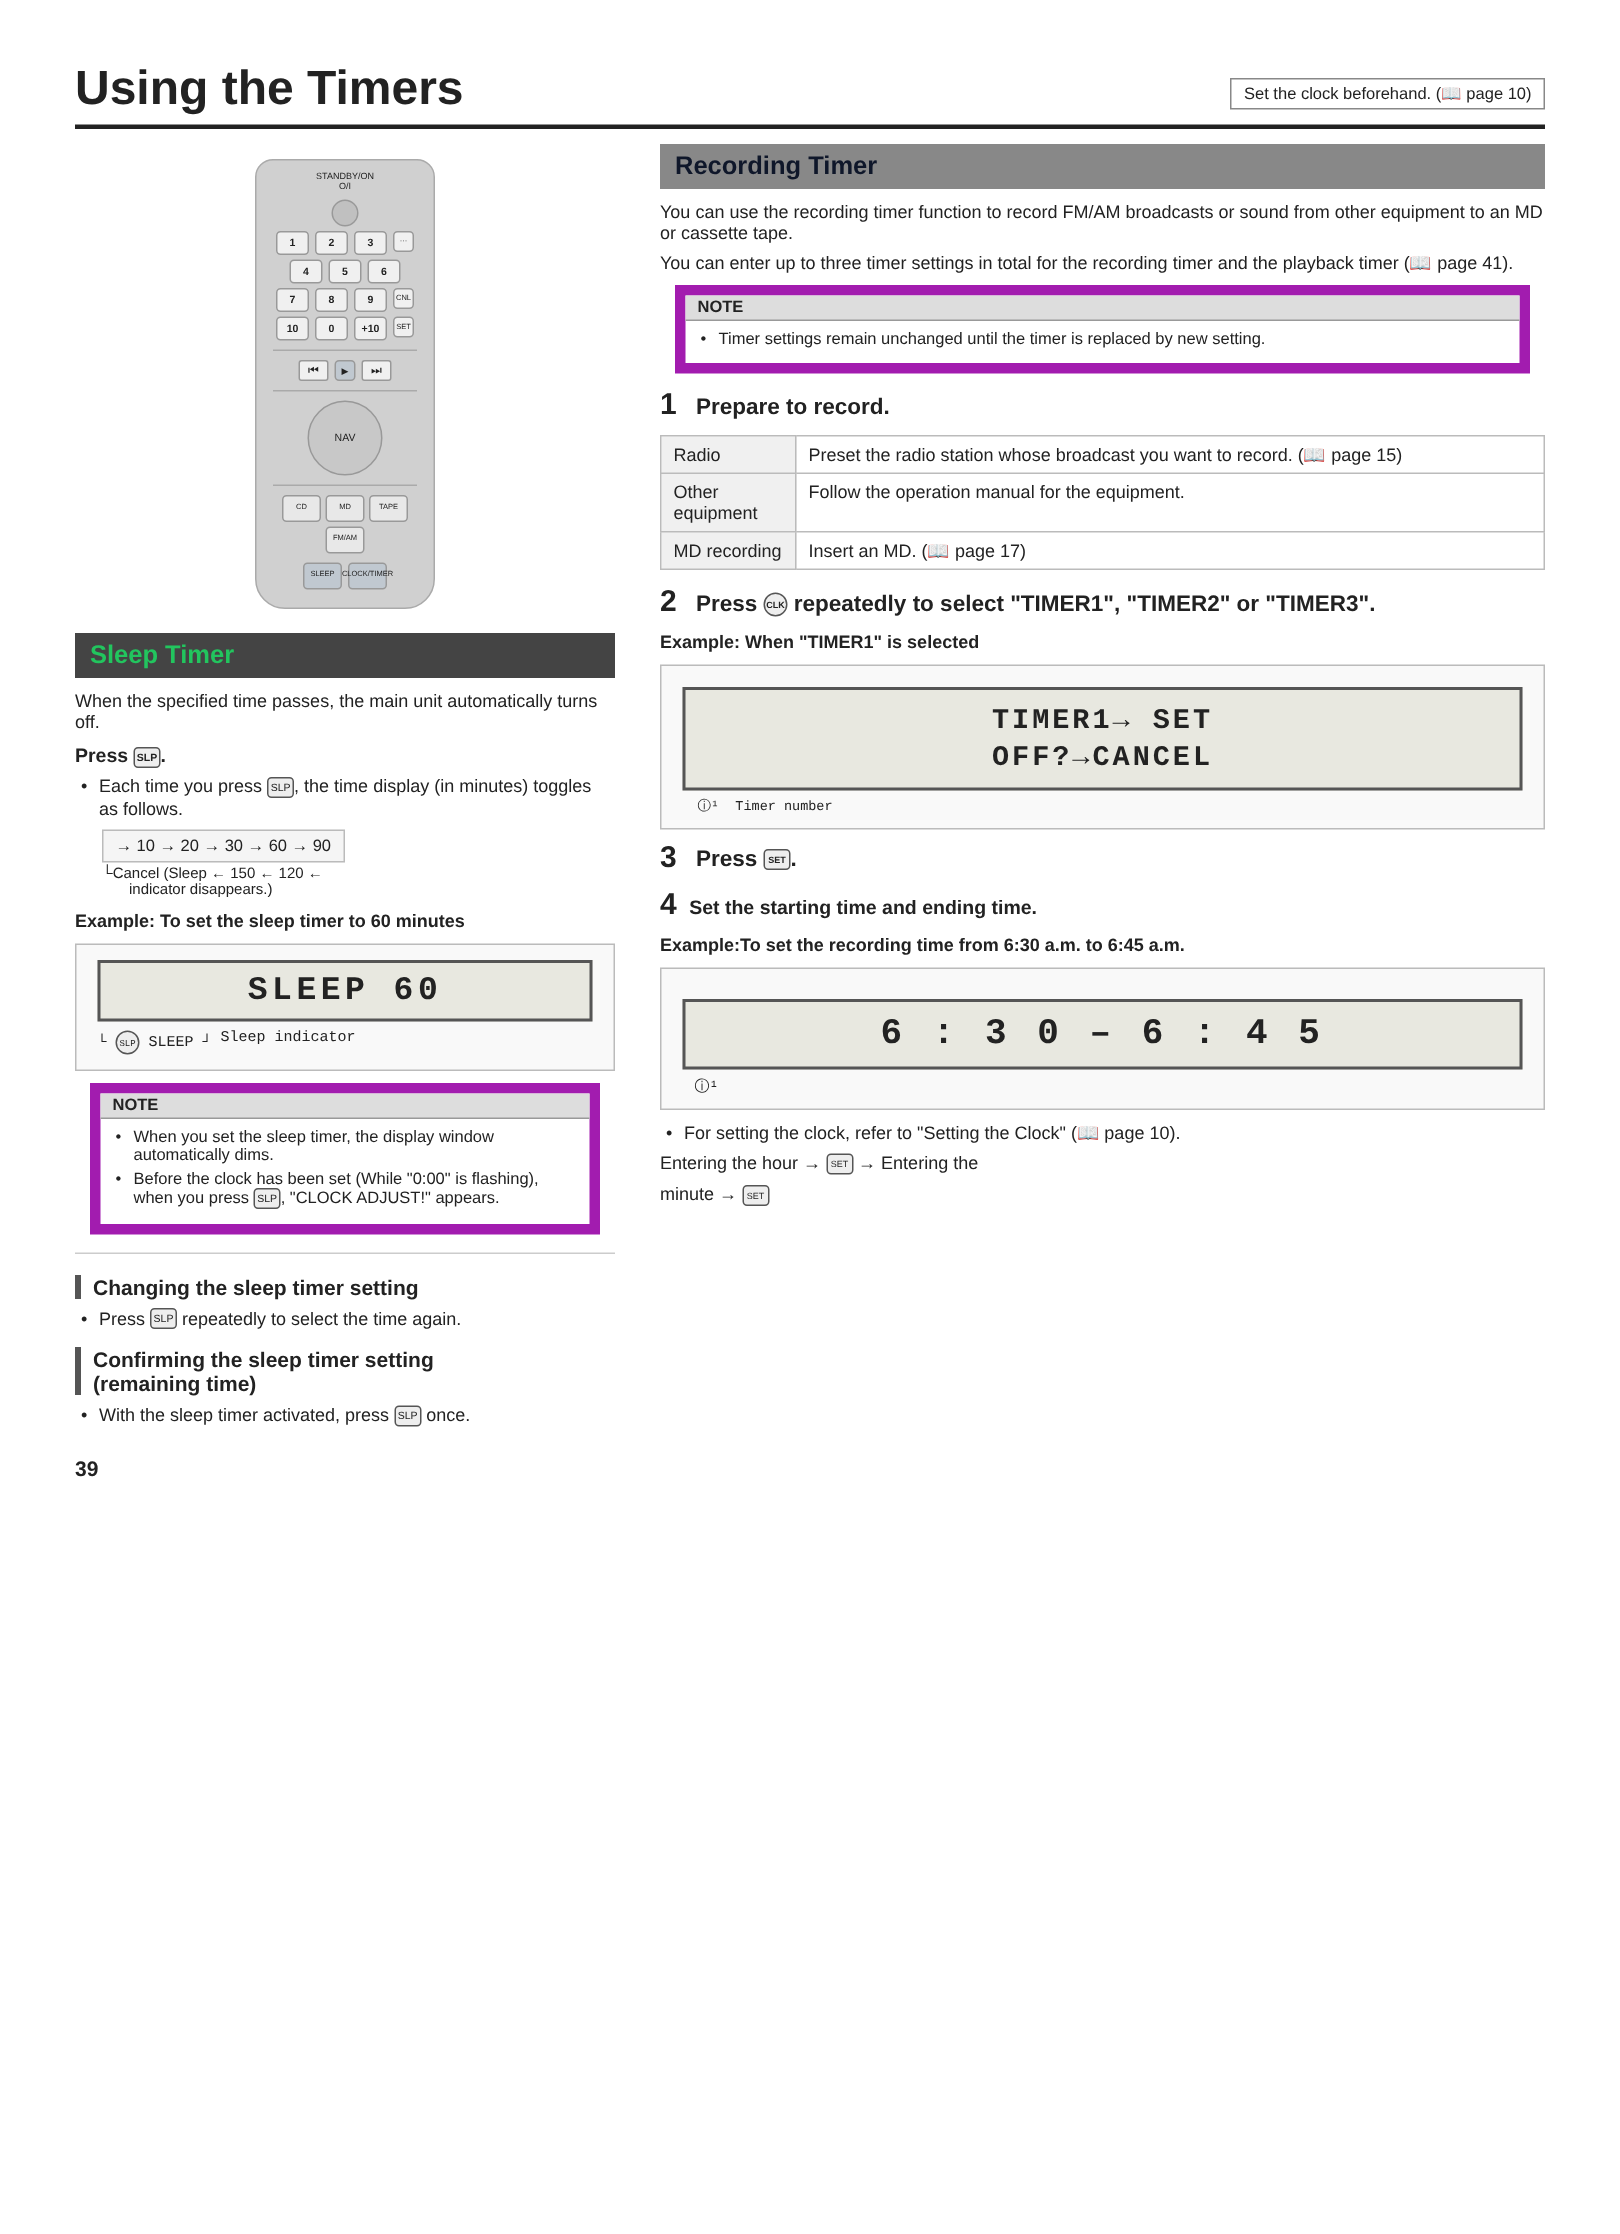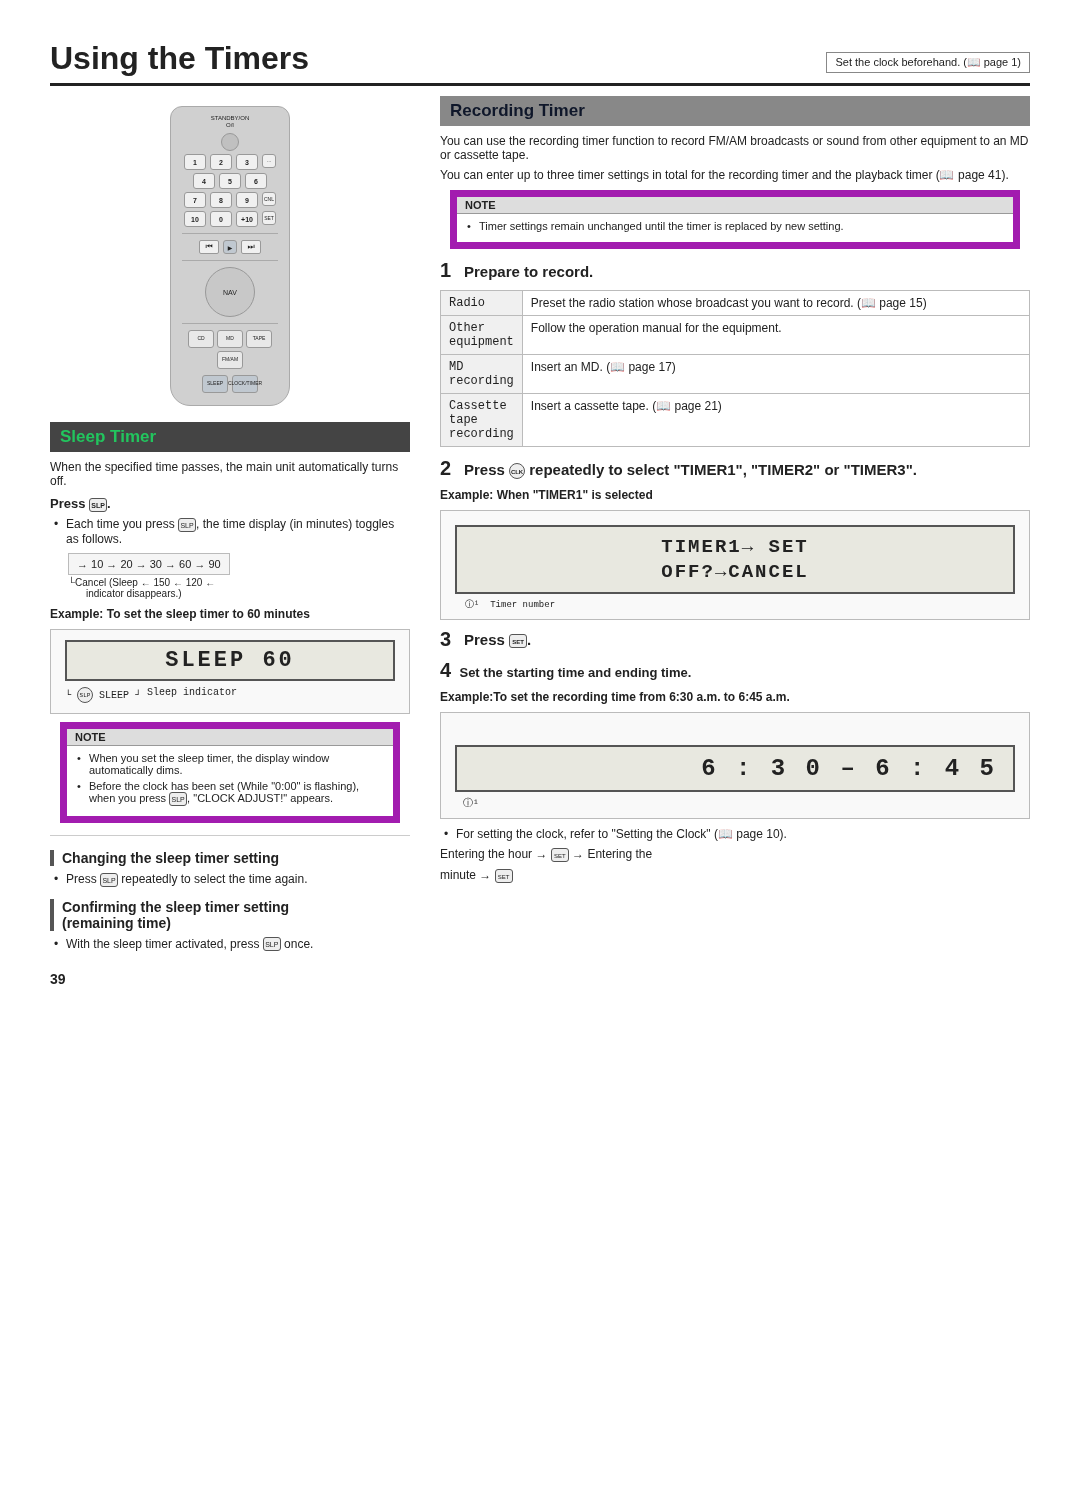--- a/index.html
+++ b/index.html
@@ -221,25 +221,25 @@
       line-height: 1.3;
     }
     .timer-number-label {
       font-size: 9px;
       margin-left: 10px;
     }
     .time-display {
       font-size: 24px;
       font-weight: bold;
       letter-spacing: 3px;
-      text-align: right;
+      text-align: center;
       border: 2px solid #555;
       padding: 8px 16px;
       background: #e8e8e0;
-      margin: 24px 0 4px 0;
+      margin: 12px 0 4px 0;
       font-family: 'Courier New', monospace;
     }
 
     
     .note-box {
       border: 7px solid #a21caf;
       margin: 8px 10px;
       font-size: 11px;
     }
     .note-box-header {
@@ -338,24 +338,23 @@
       border-collapse: collapse;
       margin: 8px 0;
       font-size: 12px;
     }
     .info-table td {
       border: 1px solid #bbb;
       padding: 5px 8px;
       vertical-align: top;
     }
     .info-table td:first-child {
-      width: 80px;
+      width: 90px;
       background: #f0f0f0;
       font-weight: normal;
-      font-family: Liberation Mono, monospace;
     }
 
     
     .sub-section-bar {
       border-left: 4px solid #555;
       padding-left: 8px;
       margin: 14px 0 6px 0;
     }
     .sub-section-title {
       font-size: 14px;
@@ -403,21 +402,21 @@
     .entering-line {
       font-size: 12px;
       margin: 6px 0 2px 0;
     }
   </style>
 </head>
 <body>
 
 <div class="page-title">
   <span>Using the Timers</span>
-  <span class="page-title-note">Set the clock beforehand. (📖 page 1)</span>
+  <span class="page-title-note">Set the clock beforehand. (📖 page 10)</span>
 </div>
 
 <div class="main-layout">
 
   <div class="left-col">
 
     
     <div class="remote-wrapper">
       <div class="remote">
         <div class="remote-top-label">STANDBY/ON<br>O/I</div>
@@ -562,24 +561,20 @@
         <td>Preset the radio station whose broadcast you want to record. (📖 page 15)</td>
       </tr>
       <tr>
         <td>Other equipment</td>
         <td>Follow the operation manual for the equipment.</td>
       </tr>
       <tr>
         <td>MD recording</td>
         <td>Insert an MD. (📖 page 17)</td>
       </tr>
-      <tr>
-        <td>Cassette tape recording</td>
-        <td>Insert a cassette tape. (📖 page 21)</td>
-      </tr>
     </tbody>
       </table>
 
     <div class="step-heading">
       <span class="step-num">2</span>
       <span>Press <span class="inline-icon-circle" style="font-size:6px;">CLK</span> repeatedly to select "TIMER1", "TIMER2" or "TIMER3".</span>
     </div>
 
     <div class="example-label">Example: When "TIMER1" is selected</div>
 

